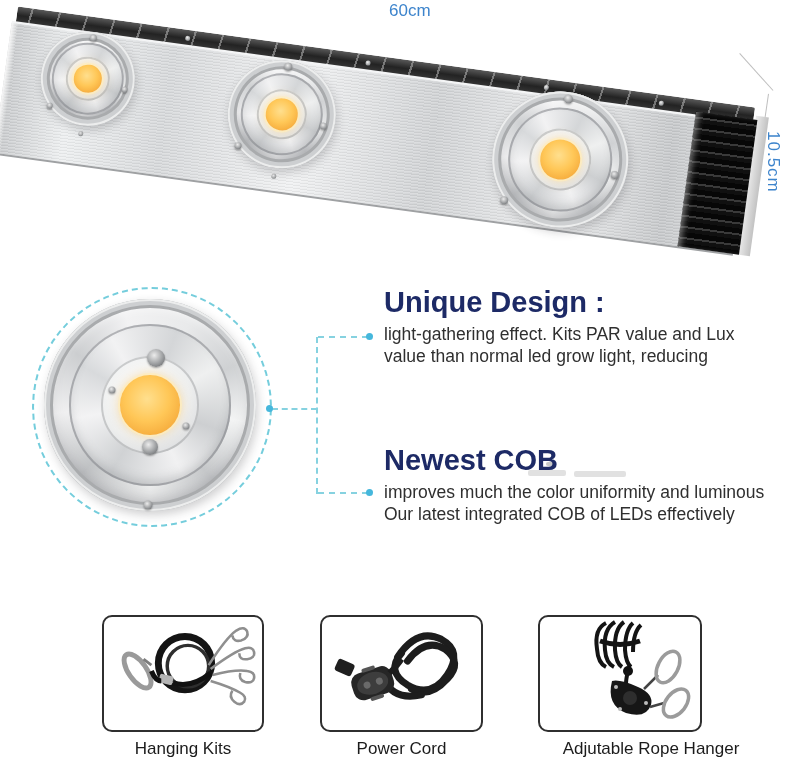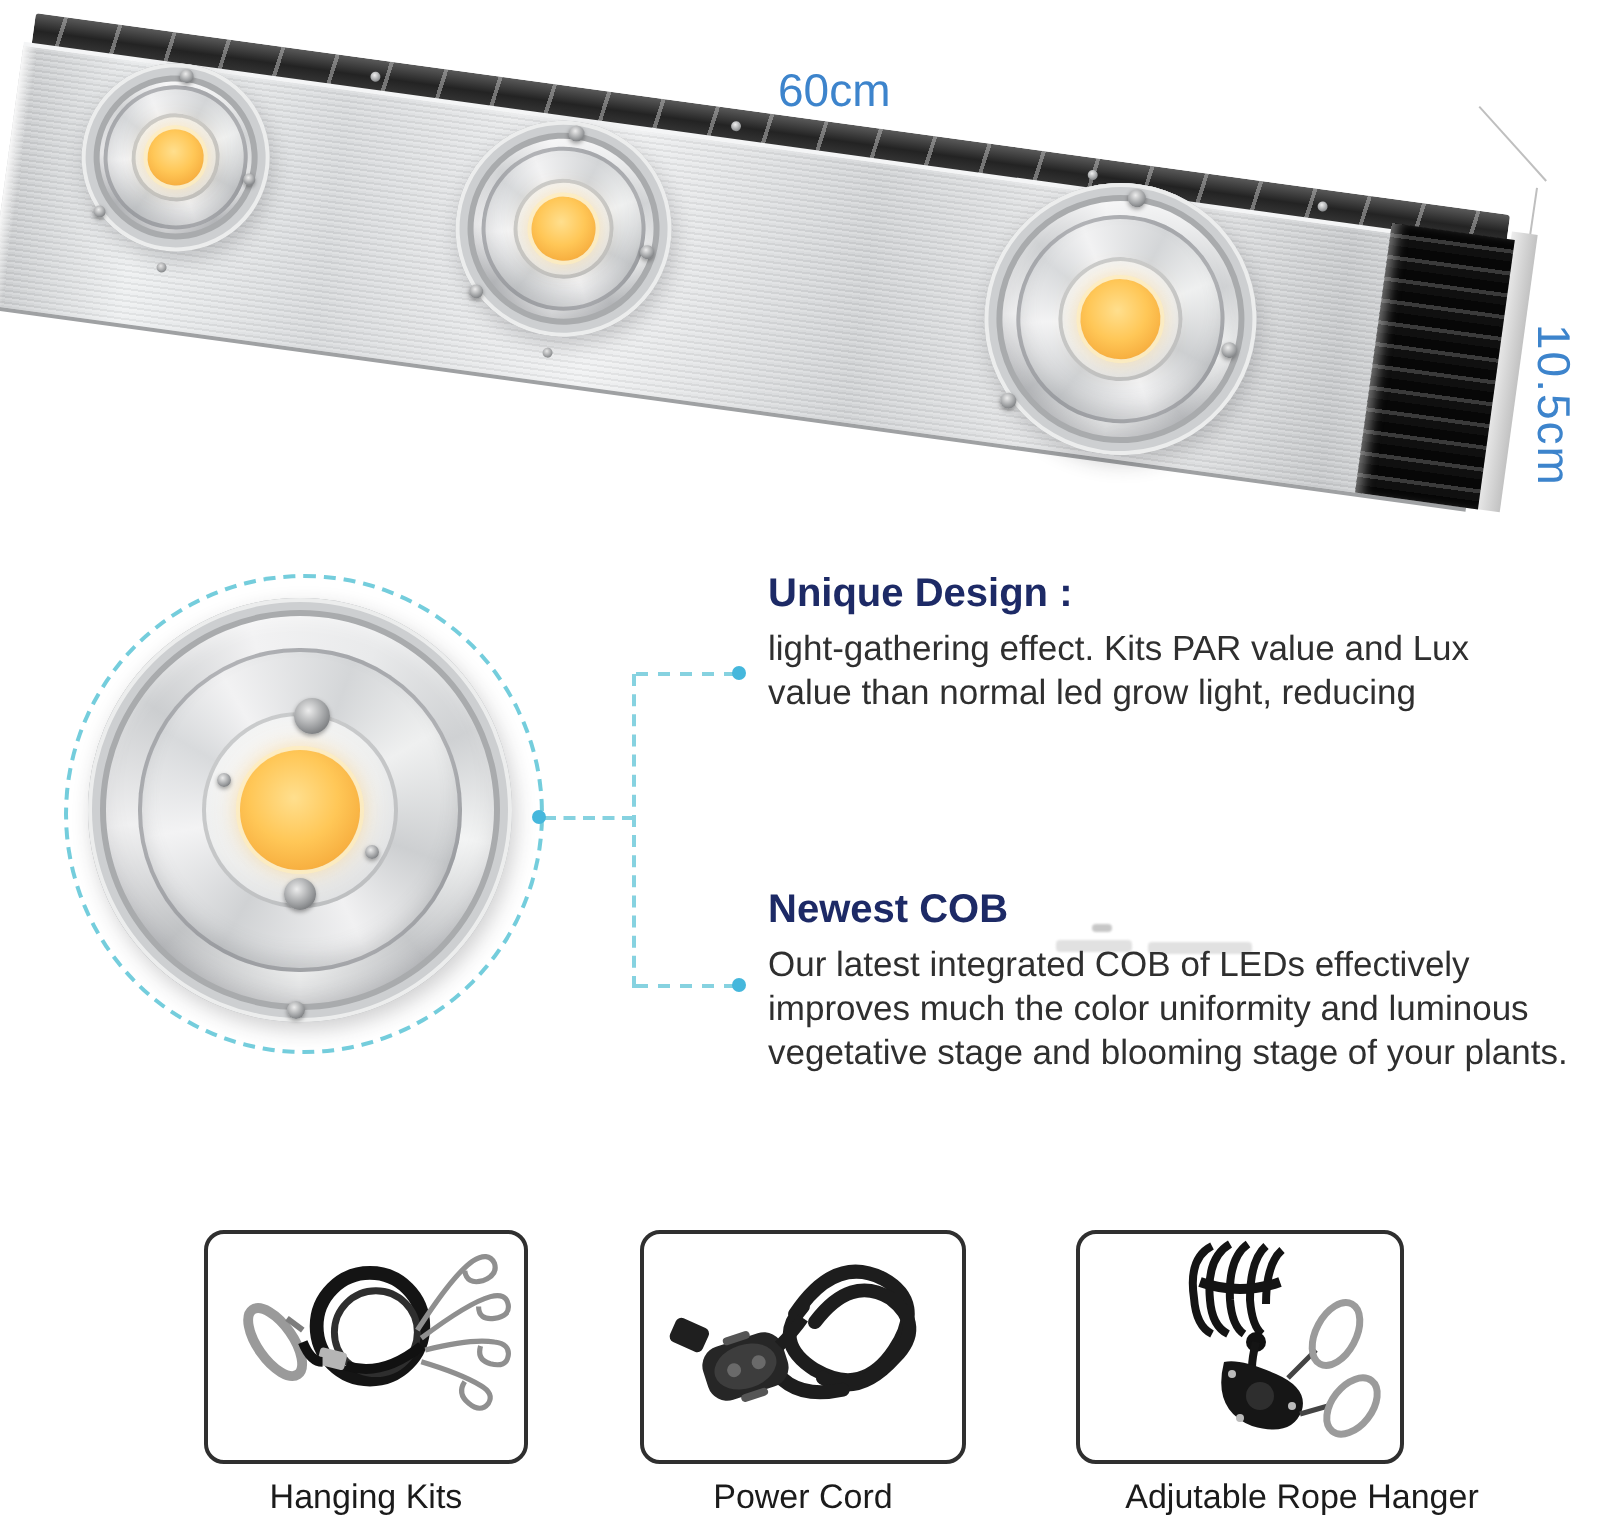--- a/index.html
+++ b/index.html
@@ -1,20 +1,20 @@
 <!DOCTYPE html>
 <html><head>
 <meta charset="utf-8">
 <style>
   html,body{margin:0;padding:0;background:#fff;}
   #stage{position:relative;width:800px;height:766px;background:#ffffff;overflow:hidden;
          font-family:"Liberation Sans",sans-serif;}
 
   
-  .dim-label{position:absolute;color:#3d84cc;font-size:23px;font-weight:400;margin-top:31px;}
+  .dim-label{position:absolute;color:#3d84cc;font-size:17px;font-weight:400;}
   .dim-top{left:389px;top:1px;}
   .dim-right{left:763px;top:131px;writing-mode:vertical-rl;letter-spacing:1px;}
   .dim-line{position:absolute;border-top:1px solid #bfbfbf;height:0;transform-origin:0 0;}
   .dim-ext{left:740px;top:53px;width:50px;transform:rotate(48deg);}
   .dim-vert{left:769px;top:94px;width:156px;transform:rotate(98.3deg);}
 
   
   .bar-wrap{position:absolute;left:14px;top:6px;width:758px;height:150px;
             transform:rotate(7.8deg);transform-origin:0 0;}
   .bar-top{position:absolute;left:4px;top:0;width:744px;height:16px;
@@ -60,21 +60,21 @@
   
   .callout-circle{position:absolute;left:32px;top:287px;width:236px;height:236px;
     border:2px dashed #74cddc;border-radius:50%;}
   .conn{position:absolute;}
   .conn-h{border-top:2px dashed #86d2e0;height:0;}
   .conn-v{border-left:2px dashed #86d2e0;width:0;}
   .conn-dot{position:absolute;width:7px;height:7px;border-radius:50%;background:#45b7dc;}
 
   
   .feature{position:absolute;}
-  .feature h2{margin:0 0 4px 0;font-size:20px;font-weight:bold;color:#1d2a66;letter-spacing:0;}
+  .feature h2{margin:0 0 4px 0;font-size:29px;font-weight:bold;color:#1d2a66;letter-spacing:0;}
   .f-line{font-size:17.5px;line-height:22px;color:#2f2f2f;white-space:pre;}
   .ghost{position:absolute;left:528px;top:462px;width:140px;height:22px;filter:blur(.6px);opacity:.55;}
   .ghost i{position:absolute;background:#c9c9c9;border-radius:2px;}
   .ghost i:nth-child(1){left:0;top:8px;width:38px;height:6px;}
   .ghost i:nth-child(2){left:46px;top:9px;width:52px;height:6px;}
   .ghost i:nth-child(3){left:18px;top:0;width:10px;height:4px;background:#9a9a9a;}
 
   
   .card{position:absolute;top:615px;height:117px;border:2px solid #2f2f2f;border-radius:10px;
         background:#fff;box-sizing:border-box;}
@@ -172,23 +172,22 @@
     </div>
 
     <div class="ghost">
         <i></i>
         <i></i>
         <i></i>
       </div>
 
     <div class="feature" style="left:384px;top:444px;">
       <h2>Newest COB</h2>
+      <div class="f-line">improves much the color uniformity and luminous</div>
       <div class="f-line">Our latest integrated COB of LEDs effectively</div>
-      <div class="f-line">improves much the color uniformity and luminous</div>
-      <div class="f-line">vegetative stage and blooming stage of your plants.</div>
     </div>
   </section>
 
   <section>
 
     <div class="card c1">
       <svg viewBox="0 0 160 113">
         <ellipse cx="34" cy="54" rx="9" ry="20" transform="rotate(-35 34 54)" stroke="#9a9a9a" stroke-width="5" fill="none"></ellipse>
         <path d="M40 42 l8 6" stroke="#7d7d7d" stroke-width="3"></path>
         <circle cx="82" cy="46" r="27" stroke="#141414" stroke-width="7" fill="none"></circle>

